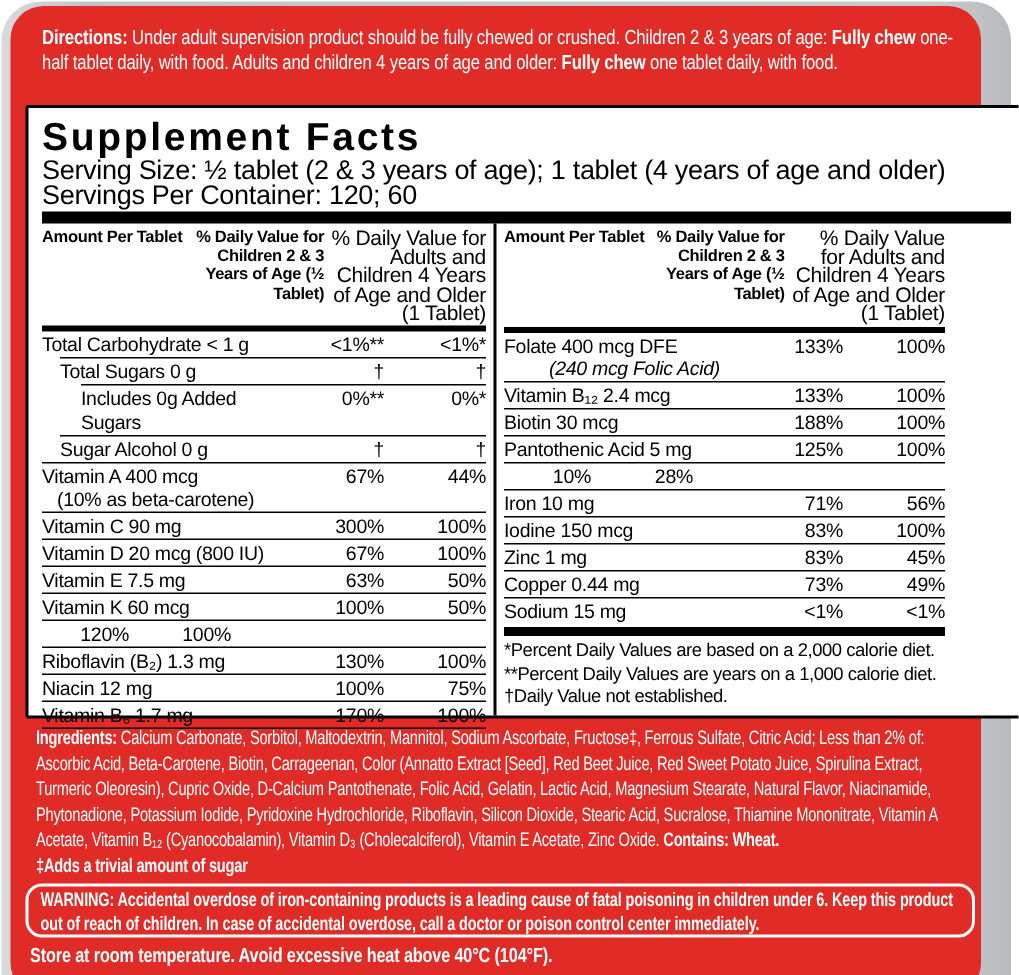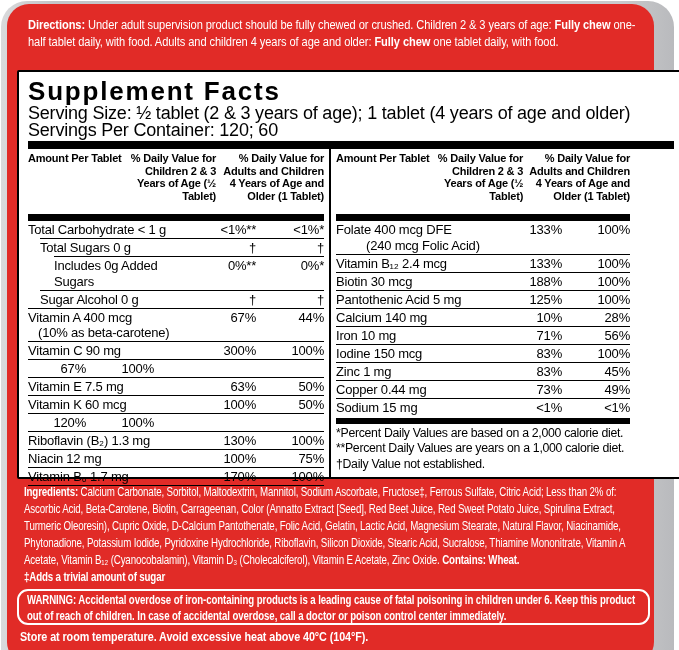--- a/index.html
+++ b/index.html
@@ -42,29 +42,29 @@
   .sf-title { font-size:26px; font-weight:bold; letter-spacing:1.8px; line-height:28px; }
   .sf-serving { font-size:18px; line-height:16.5px; letter-spacing:-0.2px; }
   .bar-thick { height:8px; background:#000; margin-top:3px; flex:none; }
   .cols { display:flex; flex:1; min-height:0; }
   .col { width:301px; display:flex; flex-direction:column; }
   .col-left  { padding-right:5px; }
   .col-right { padding-left:5px; width:299px; }
   .v-divider { width:2px; background:#000; flex:none; }
   .hdr {
     display:flex; align-items:flex-start; padding:3px 0 3px 0;
-    border-bottom:7px solid #000000; min-height:72px;justify-content:center;
+    border-bottom:4px solid #000000; min-height:72px;justify-content:center;
   }
   .hdr .h-amount { flex:1; font-size:11px; font-weight:bold; letter-spacing:-0.2px; white-space:nowrap; }
   .hdr .h-child  { width:100px; font-size:11px; font-weight:bold; line-height:12.5px; text-align:right; letter-spacing:-0.2px; }
-  .hdr .h-adult  { width:110px; margin-left:4px; font-size:11px; font-weight:bold; line-height:12.5px; text-align:right; letter-spacing:-0.2px; }
+  .hdr .h-adult  { width:110px; margin-left:4px; font-size:14px; font-weight:normal; line-height:12.5px; text-align:right; letter-spacing:-0.2px; }
   .row { display:flex; align-items:flex-start; padding:1px 0 0.5px 0; font-size:13px; line-height:15.5px; letter-spacing:-0.2px; }
   .row .n  { flex:1; }
   .row .n .ln2a { padding-left:10px; }
-  .row .n .ln2b { padding-left:30px; }
+  .row .n .ln2b { padding-left:30px;font-style:italic; }
   .row .v1 { width:58px; text-align:right; }
   .row .v2 { width:68px; text-align:right; }
   .i1 { padding-left:12px; }
   .i2 { padding-left:26px; }
   .sep { height:1px; background:#000; flex:none; }
   .s1 { margin-left:12px; }
   .s2 { margin-left:26px; }
   .bar-med { height:6px; background:#000; margin:2px 0 2px 0; flex:none; }
   .fnote { font-size:12.3px; line-height:15.5px; letter-spacing:-0.3px; }
   
@@ -150,20 +150,21 @@
         <div class="v2">44%</div>
       </div>
       <div class="sep"></div>
       <div class="row">
         <div class="n">Vitamin C 90 mg</div>
         <div class="v1">300%</div>
         <div class="v2">100%</div>
       </div>
       <div class="sep"></div>
       <div class="row">
+        <div class="n">Vitamin D 20 mcg (800 IU)</div>
         <div class="v1">67%</div>
         <div class="v2">100%</div>
       </div>
       <div class="sep"></div>
       <div class="row">
         <div class="n">Vitamin E 7.5 mg</div>
         <div class="v1">63%</div>
         <div class="v2">50%</div>
       </div>
       <div class="sep"></div>
@@ -228,21 +229,20 @@
         <div class="v2">100%</div>
       </div>
       <div class="sep"></div>
       <div class="row">
         <div class="n">Pantothenic Acid 5 mg</div>
         <div class="v1">125%</div>
         <div class="v2">100%</div>
       </div>
       <div class="sep"></div>
       <div class="row">
-        <div class="n">Calcium 140 mg</div>
         <div class="v1">10%</div>
         <div class="v2">28%</div>
       </div>
       <div class="sep"></div>
       <div class="row">
         <div class="n">Iron 10 mg</div>
         <div class="v1">71%</div>
         <div class="v2">56%</div>
       </div>
       <div class="sep"></div>

